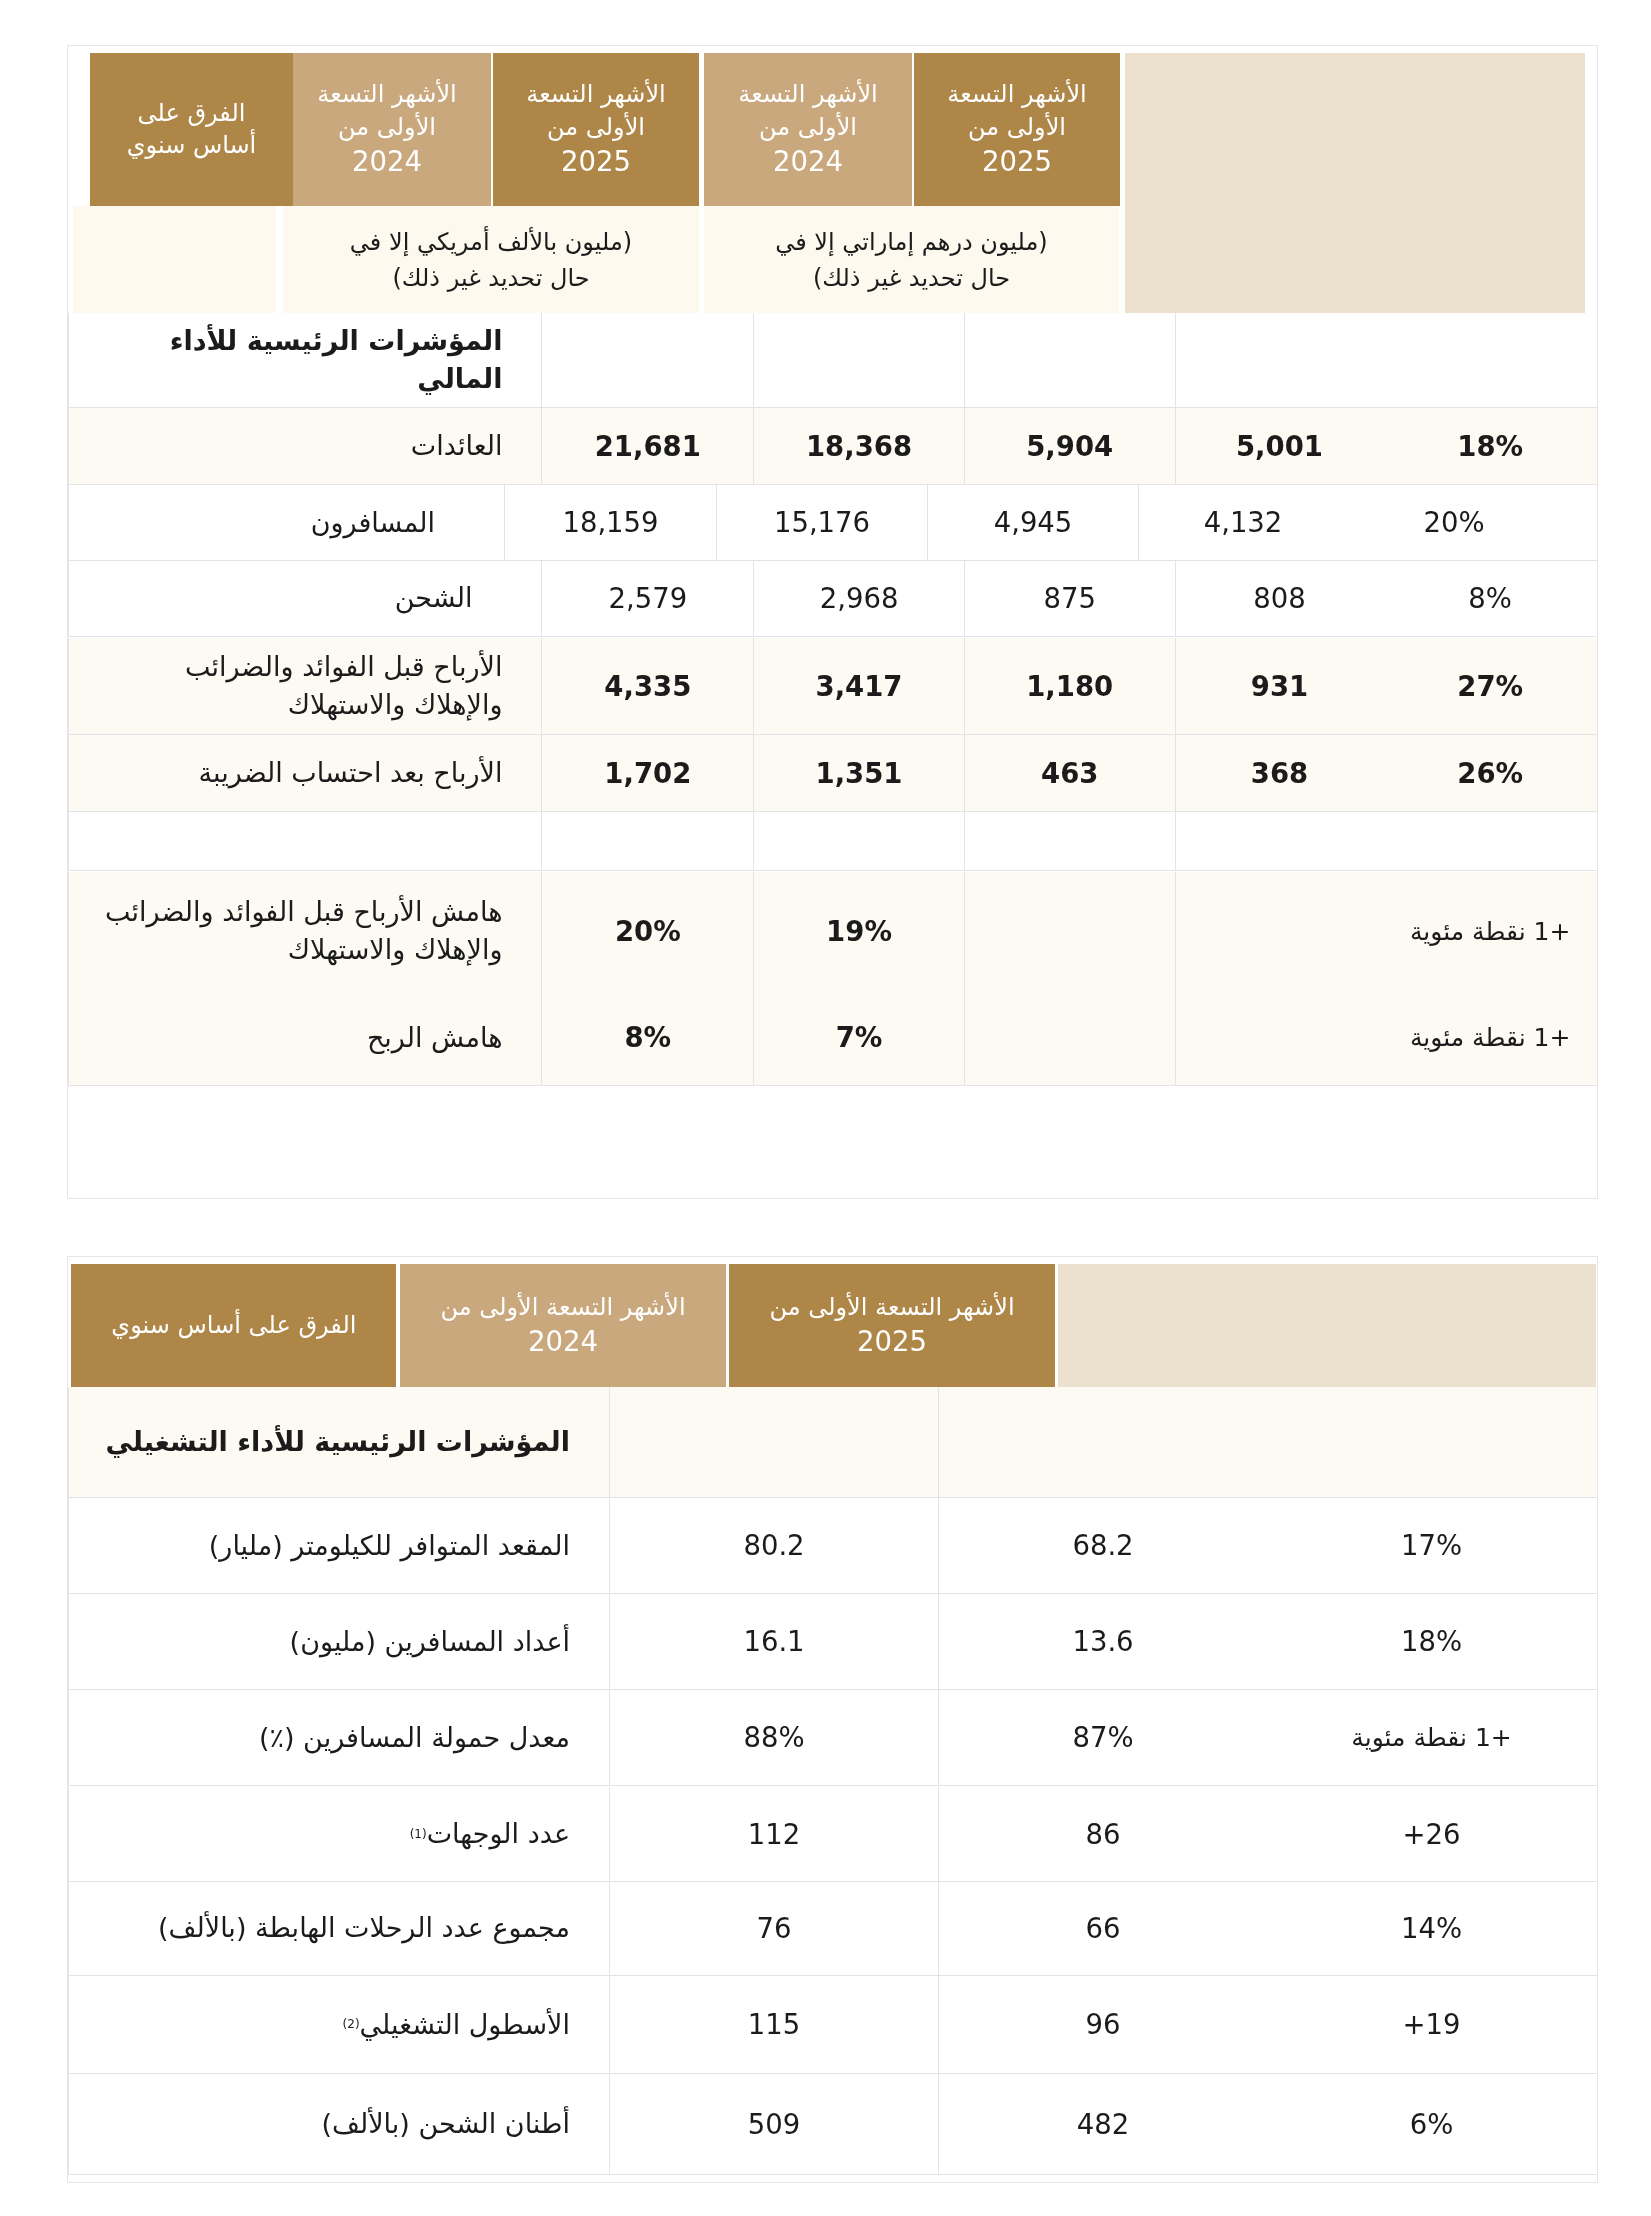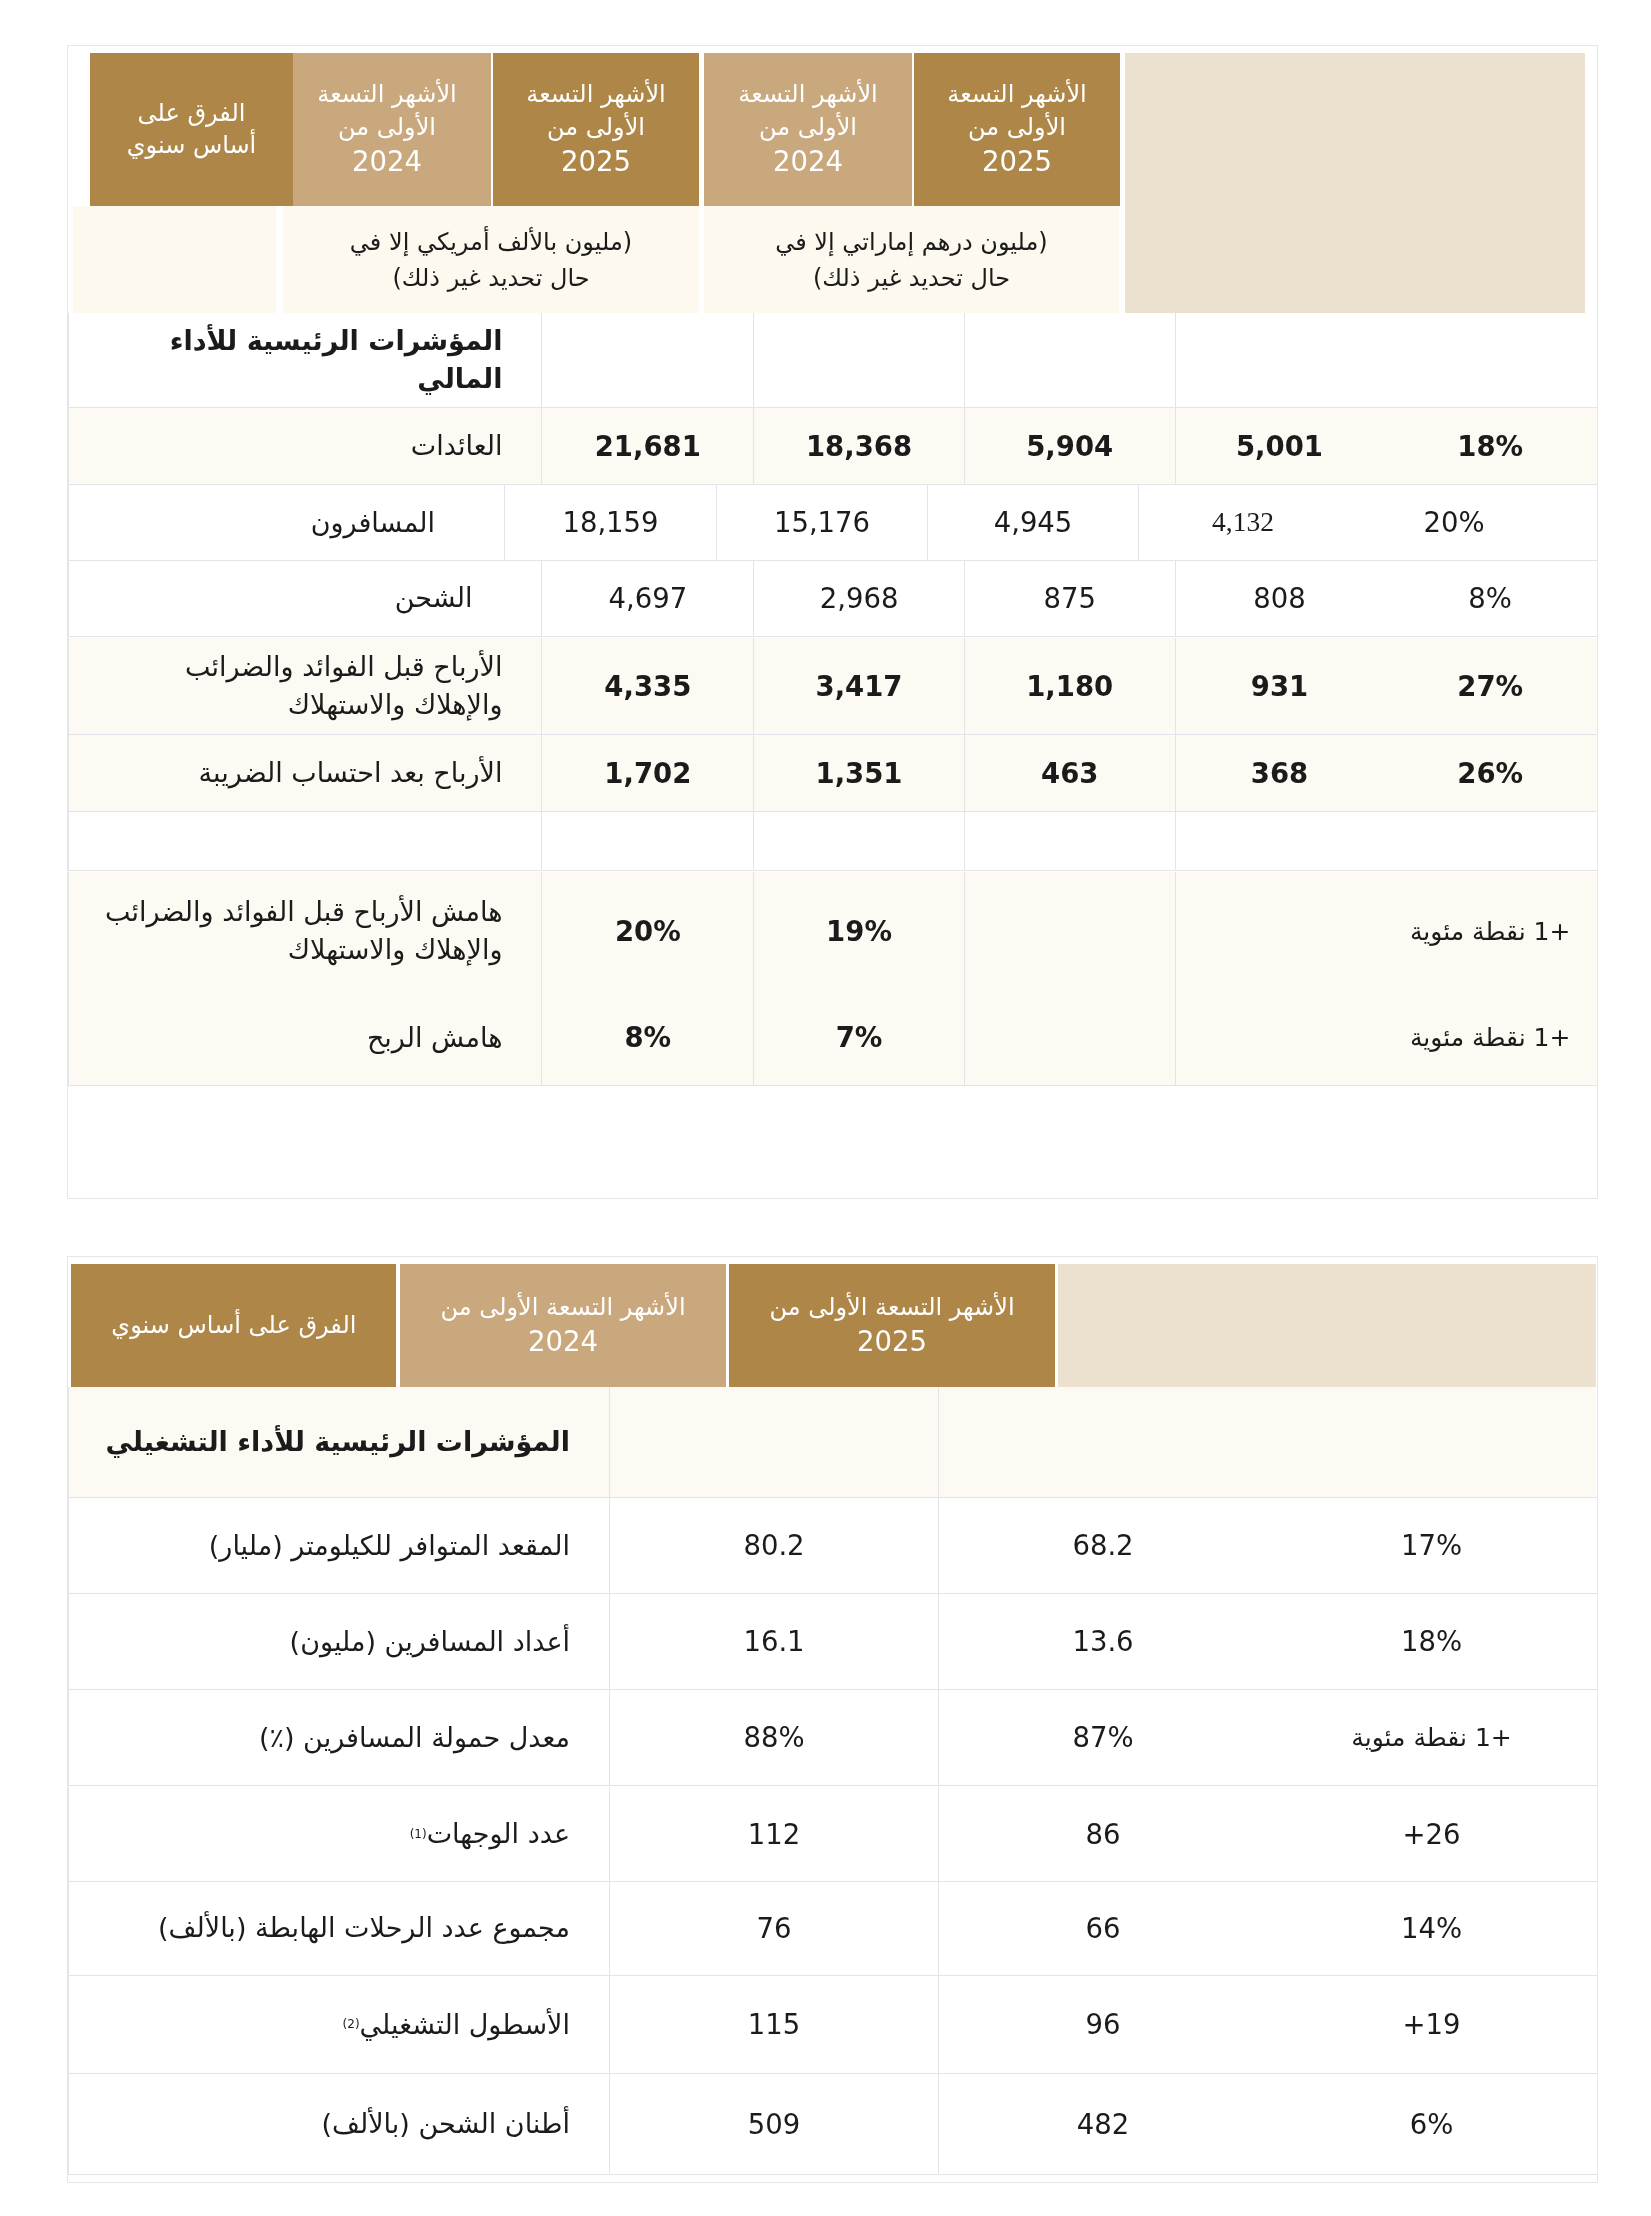--- a/index.html
+++ b/index.html
@@ -110,27 +110,27 @@
     <div class="cell bold" style="width:211px;">5,904</div>
     <div class="cell bold" style="width:209px;">5,001</div>
     <div class="cell bold" style="width:214px;">18%</div>
   </div>
 
   <div class="row line" style="top:439px; height:76px;">
     <div class="cell label indent" style="width:436px;">المسافرون</div>
     <div class="cell" style="width:212px;">18,159</div>
     <div class="cell" style="width:211px;">15,176</div>
     <div class="cell" style="width:211px;">4,945</div>
-    <div class="cell" style="width:209px;font-family:Liberation Serif, serif;">4,132</div>
+    <div class="cell" style="width:209px;">4,132</div>
     <div class="cell" style="width:214px;">20%</div>
   </div>
 
   <div class="row line" style="top:514px; height:77px;">
     <div class="cell label indent" style="width:474px;">الشحن</div>
-    <div class="cell" style="width:212px;">4,697</div>
+    <div class="cell" style="width:212px;">2,579</div>
     <div class="cell" style="width:211px;">2,968</div>
     <div class="cell" style="width:211px;">875</div>
     <div class="cell" style="width:209px;">808</div>
     <div class="cell" style="width:214px;">8%</div>
   </div>
 
   <div class="row line hl" style="top:592px; height:97px;">
     <div class="cell label" style="width:474px;">
       <div><span>الأرباح قبل الفوائد والضرائب</span><br>
         <span>والإهلاك والاستهلاك</span></div>

